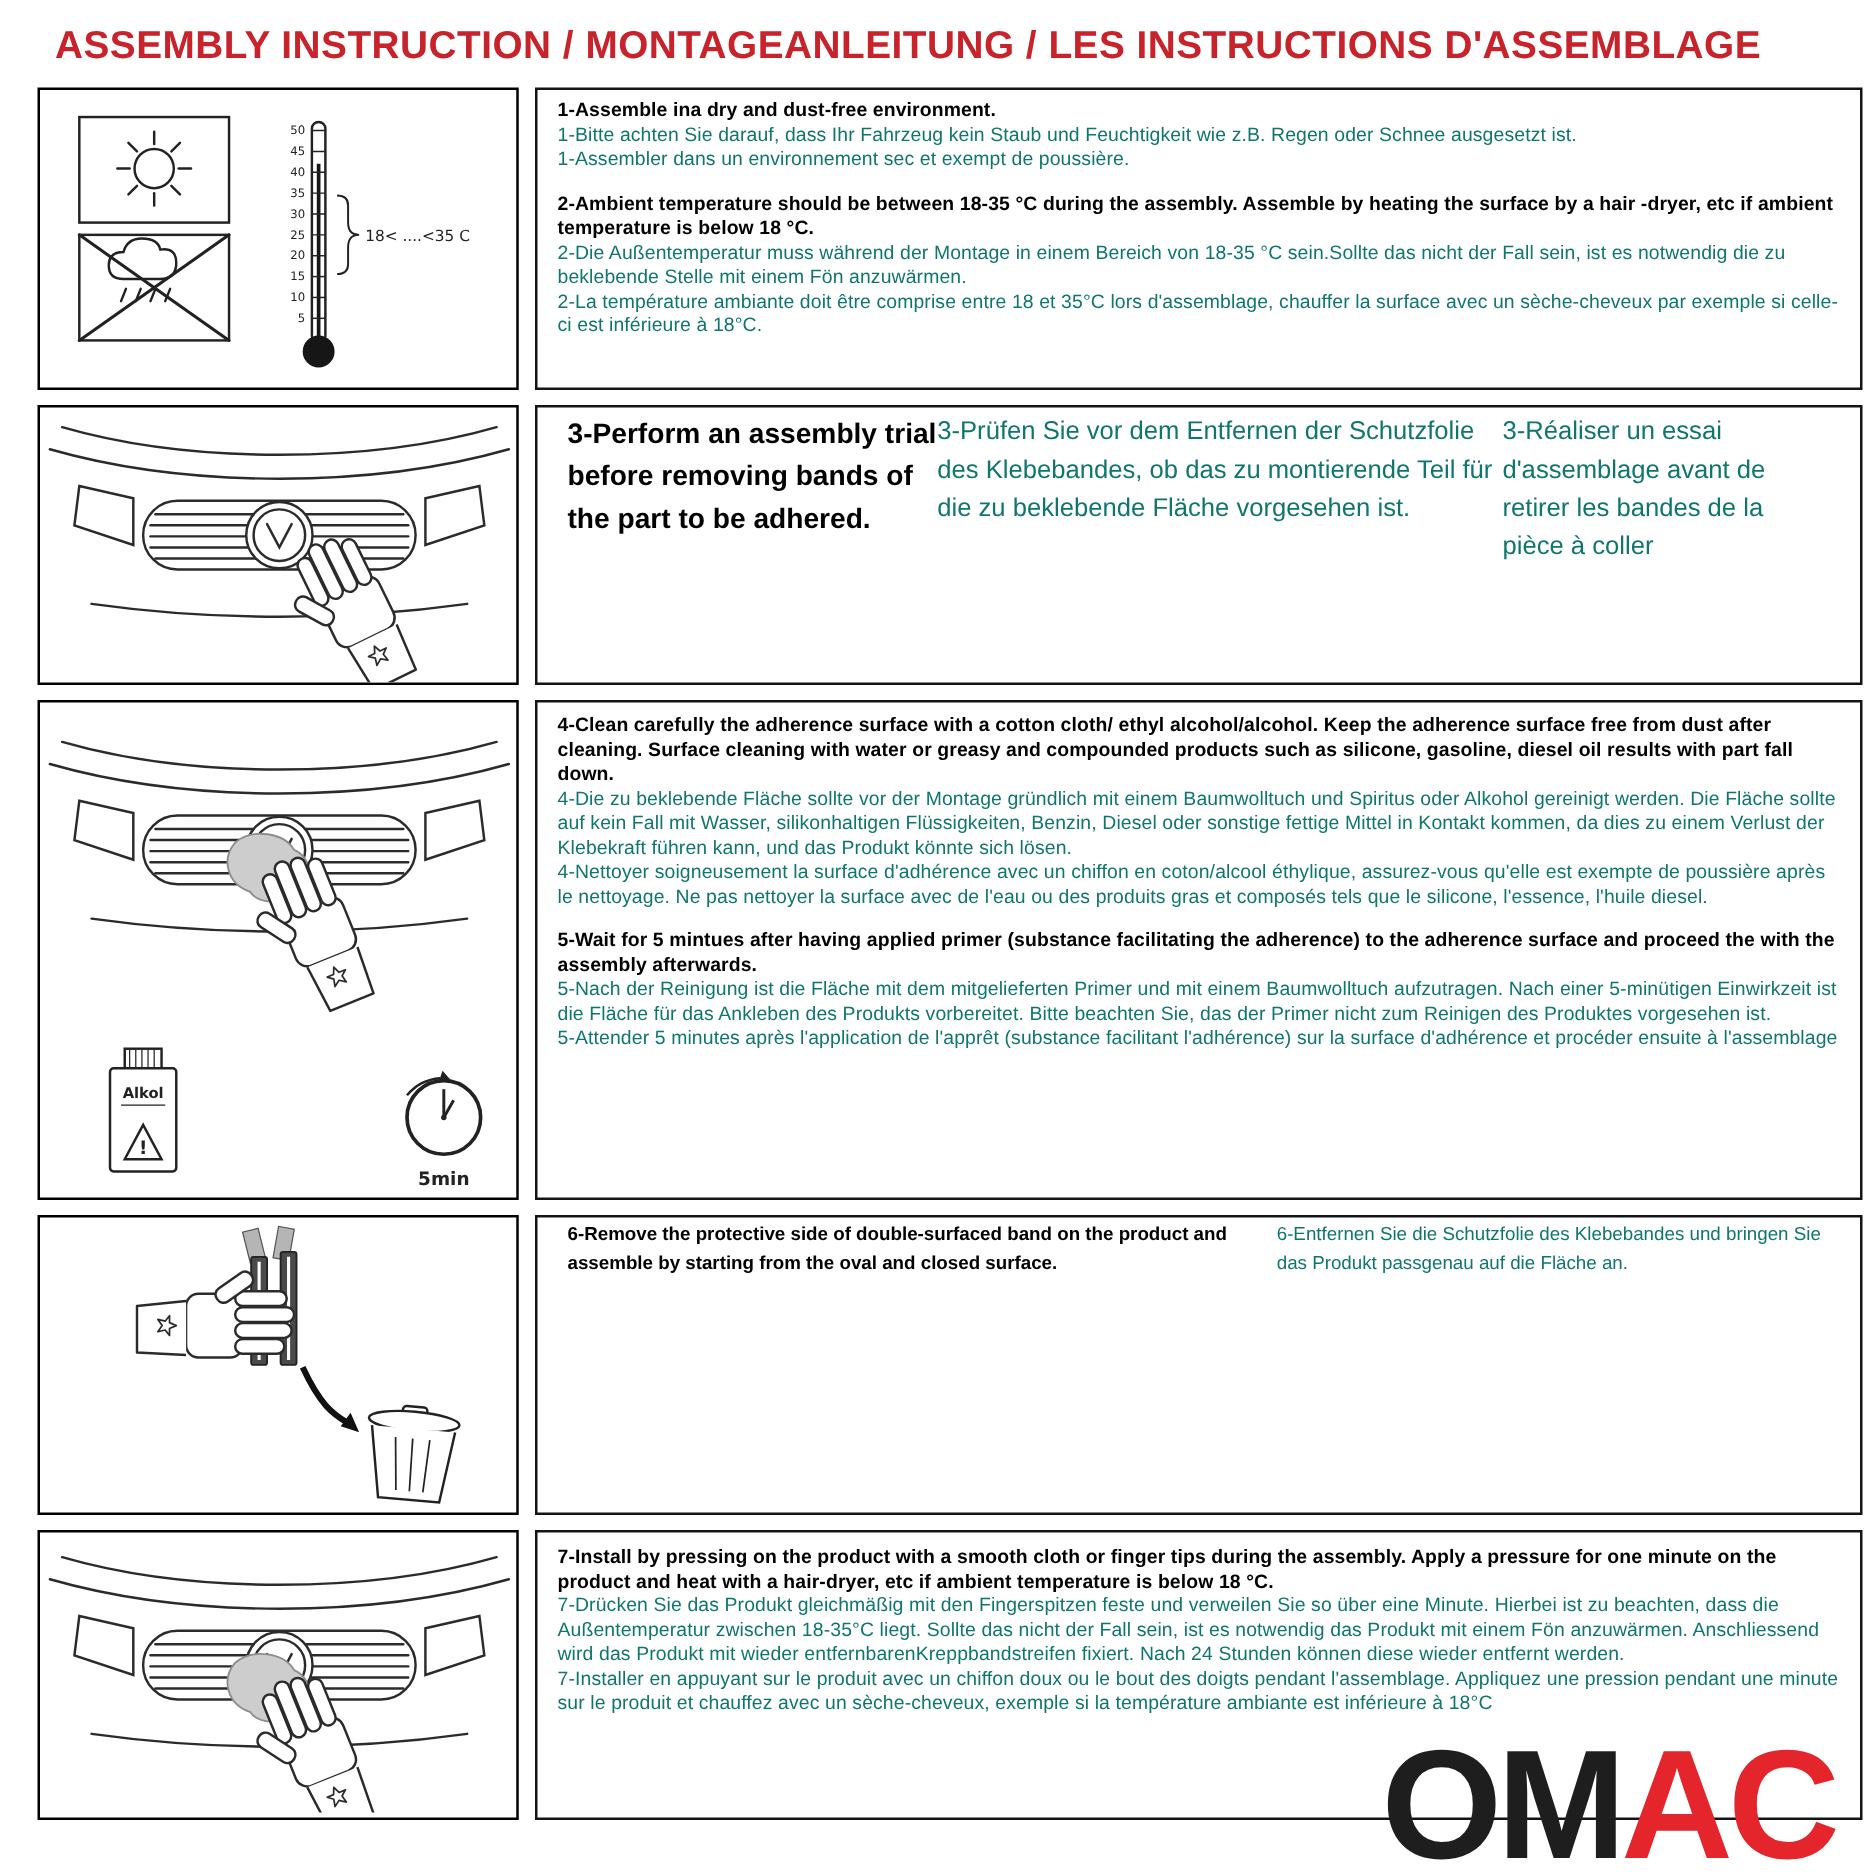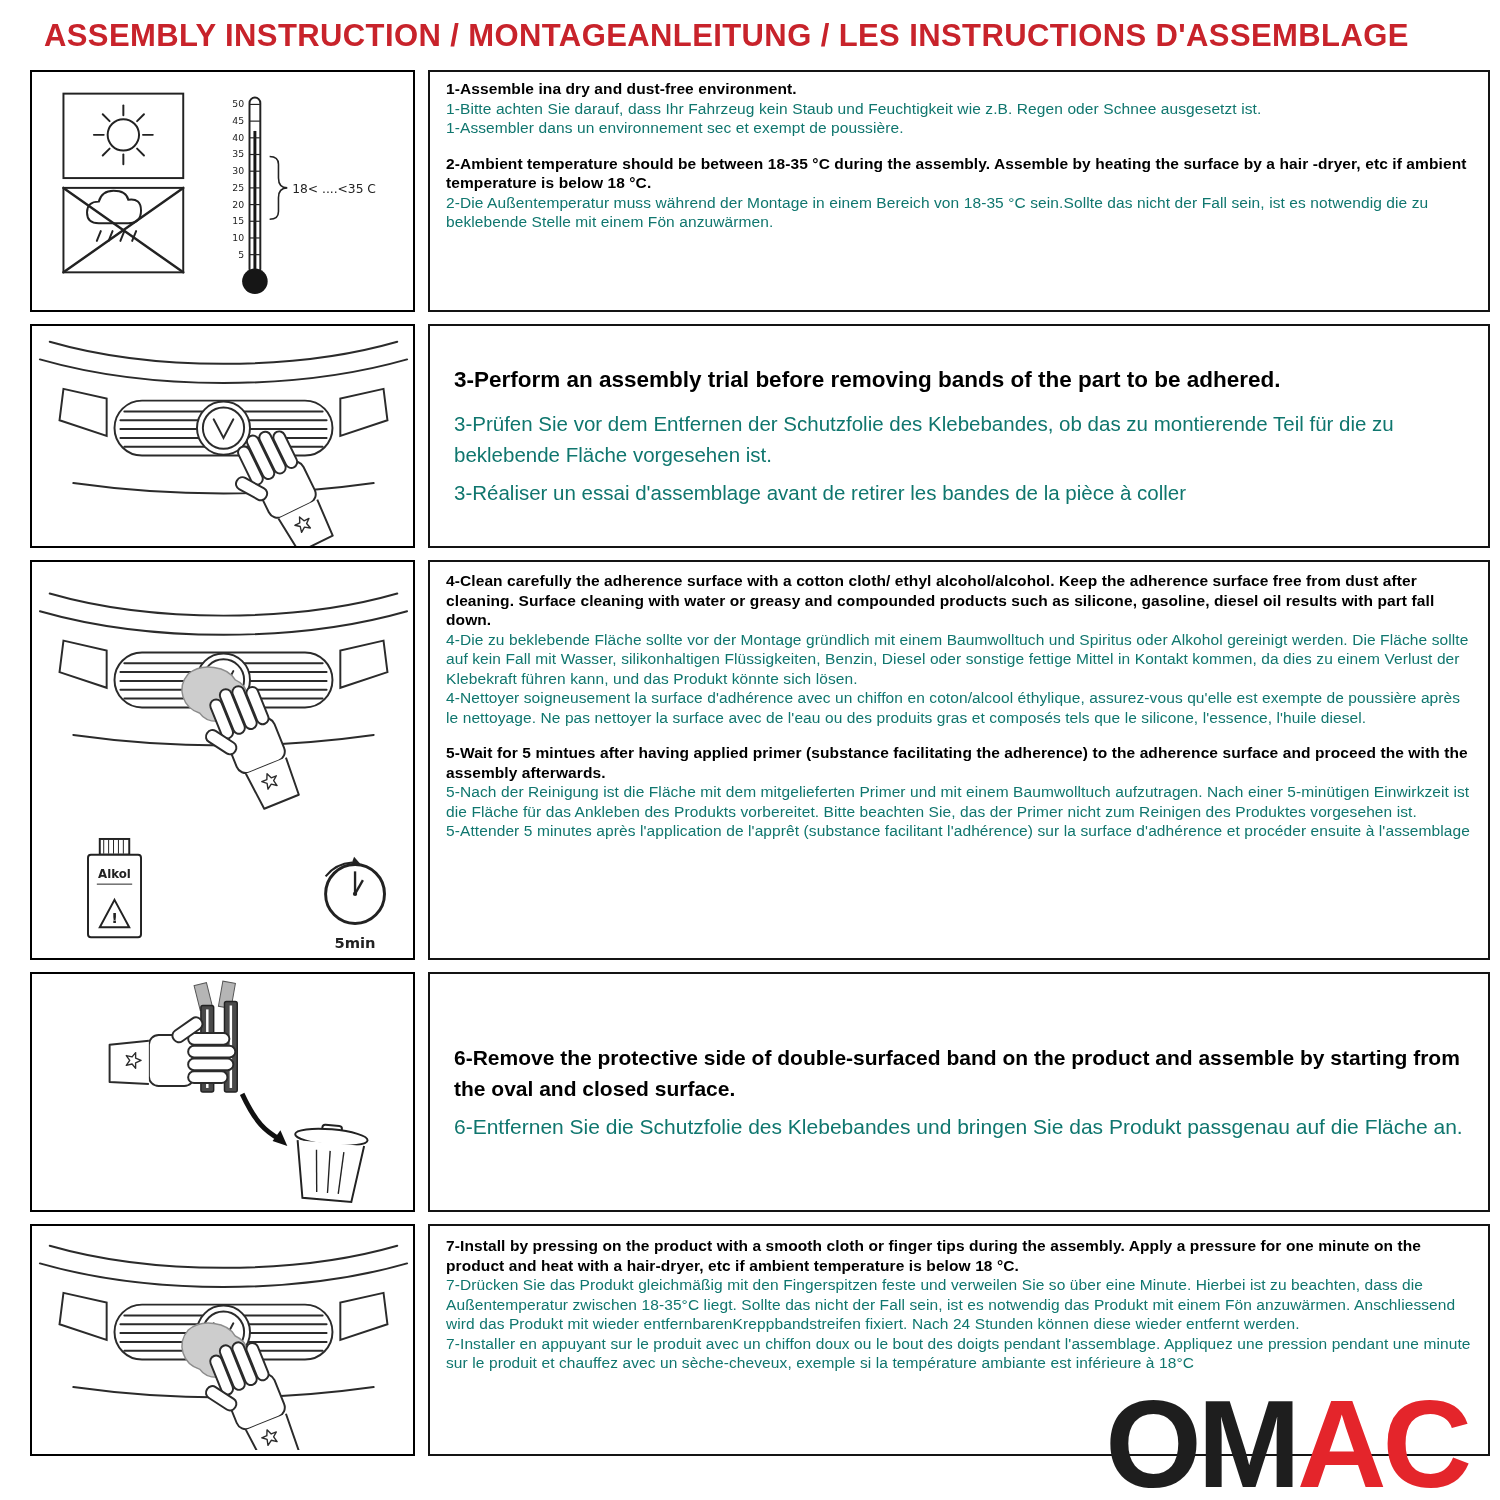--- a/index.html
+++ b/index.html
@@ -12,24 +12,24 @@
   .illus { width:385px; flex:none; border:2px solid #000000; background:#fff;
            display:flex; align-items:center; justify-content:center; overflow:hidden; }
   .txt { flex:1; border:2px solid #141414; background:#fff; overflow:hidden; }
   .txt p { color:#0f766e; }
   .txt p.b { color:#000000; font-weight:700; }
   .r1 { padding:7px 16px; }
   .r3 { padding:9px 16px; }
   .r5 { padding:10px 16px; }
   .r1 p, .r3 p, .r5 p { font-size:15.5px; line-height:1.26; letter-spacing:0.1px; }
   .gap { margin-top:16px; }
-  .center-v { display:flex; flex-direction:column; justify-content:center; padding:0 24px; }
+  .center-v { display:flex; flex-direction:row; justify-content:center; padding:0 24px; }
   .r2 p { font-size:20.5px; line-height:1.5; margin:4px 0; }
   .r2 p.b { font-size:22.5px; margin-bottom:8px; }
-  .r4 p { font-size:21px; line-height:1.5; margin:3px 0; }
+  .r4 p { font-size:15px; line-height:1.5; margin:3px 0; }
   .illus svg text { font-family:"DejaVu Sans", sans-serif; fill:#222; }
   .logo { position:absolute; right:32px; bottom:6px; font-weight:700;
           font-size:124px; letter-spacing:-4px; line-height:0.8; white-space:nowrap; }
   .lg-black { color:#1E1E1E; }
   .lg-red { color:#E4252B; }
 </style>
 </head>
 <body>
 
 <svg width="0" height="0" style="position:absolute" aria-hidden="true">
@@ -128,20 +128,21 @@
           <text x="263" y="121" font-size="12.5">18&lt; ....&lt;35 C</text>
         </g>
       </svg>
     </div>
     <div class="txt r1">
       <p class="b">1-Assemble ina dry and dust-free environment.</p>
       <p>1-Bitte achten Sie darauf, dass Ihr Fahrzeug kein Staub und Feuchtigkeit wie z.B. Regen oder Schnee ausgesetzt ist.</p>
       <p>1-Assembler dans un environnement sec et exempt de poussière.</p>
       <p class="b gap">2-Ambient temperature should be between 18-35 °C  during the assembly. Assemble by heating the surface by a hair -dryer, etc if ambient temperature is below 18 °C.</p>
       <p>2-Die Außentemperatur muss während der Montage in einem Bereich von 18-35 °C  sein.Sollte das nicht der Fall sein, ist es notwendig die zu beklebende Stelle mit einem Fön anzuwärmen.</p>
+      <p>2-La température ambiante doit être comprise entre 18 et 35°C lors d'assemblage, chauffer la surface avec un sèche-cheveux par exemple si celle-ci est inférieure à 18°C.</p>
     </div>
   </div>
 
   <div class="row" style="height:224px">
     <div class="illus">
       <svg viewBox="0 0 385 225" width="378">
         <use href="#car-front"></use>
         <use href="#hand-shape" transform="translate(196,124) rotate(-26)"></use>
       </svg>
     </div>

